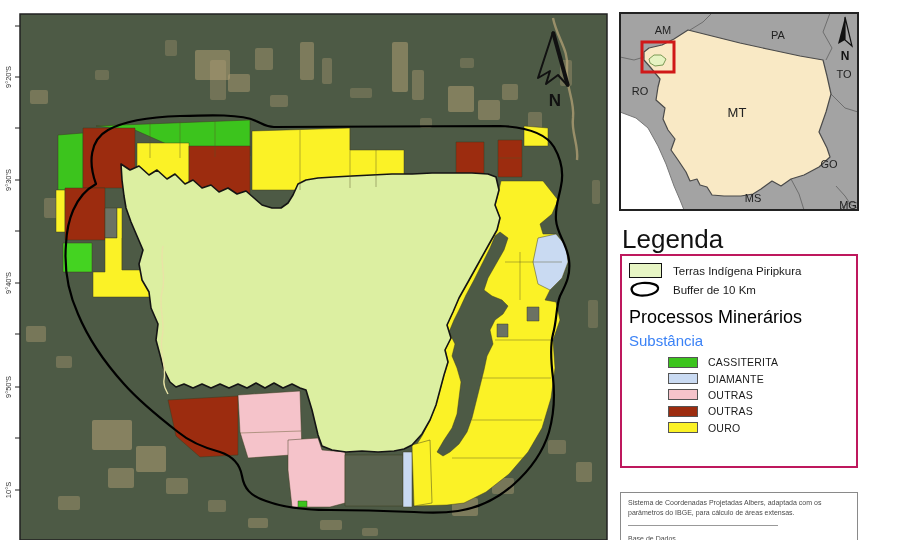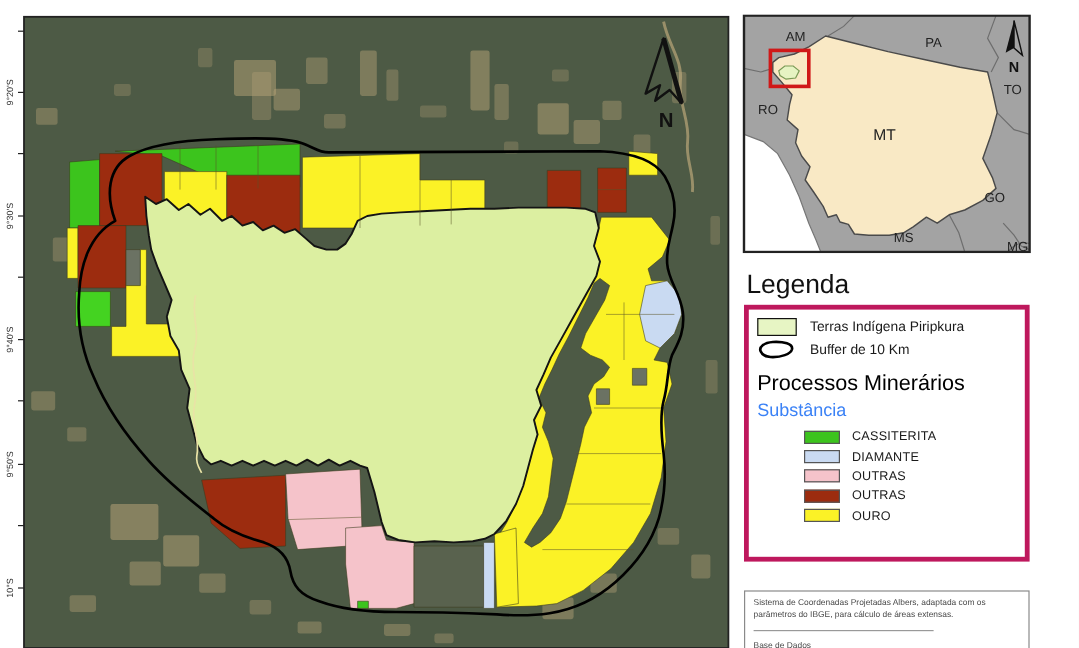--- a/index.html
+++ b/index.html
@@ -2,23 +2,23 @@
 <html><head>
 <meta charset="utf-8">
 <style>
   html,body{margin:0;padding:0;background:#ffffff;}
   .page{position:relative;width:899px;height:540px;background:#fff;overflow:hidden;
         font-family:"Liberation Sans",sans-serif;}
   svg{display:block;}
   #mainMapSvg{position:absolute;left:0;top:0;}
   .right-panel{position:absolute;left:618px;top:0;width:244px;height:540px;}
   #insetSvg{position:absolute;left:0;top:12px;}
-  .legend-title{position:absolute;left:4px;top:224px;font-size:22px;color:#111;}
+  .legend-title{position:absolute;left:4px;top:224px;font-size:26px;color:#111;}
   .legend-box{position:absolute;left:2px;top:254px;width:238px;height:214px;
-              border:4px solid #be185d;background:#fff;padding:7px 0 0 7px;box-sizing:border-box;}
+              border:2px solid #be185d;background:#fff;padding:7px 0 0 7px;box-sizing:border-box;}
   .legend-row{display:flex;align-items:center;margin-bottom:3px;}
   .swatch-area{width:33px;height:15px;border:1.6px solid #111;box-sizing:border-box;}
   .legend-label{font-size:11.5px;color:#1a1a1a;margin-left:11px;}
   .legend-section{font-size:18px;color:#000000;margin:8px 0 4px 0;}
   .legend-sub{font-size:15px;color:#3b82f6;margin:0 0 5px 0;}
   .sub-row{display:flex;align-items:center;height:16.4px;padding-left:39px;}
   .sub-swatch{width:30px;height:11px;border:1px solid #555;box-sizing:border-box;}
   .sub-label{font-size:10.5px;color:#1a1a1a;margin-left:10px;letter-spacing:.2px;}
   .notes-box{position:absolute;left:2px;top:492px;width:238px;height:70px;
              border:1px solid #8a8a8a;background:#fff;padding:5px 7px;box-sizing:border-box;}

